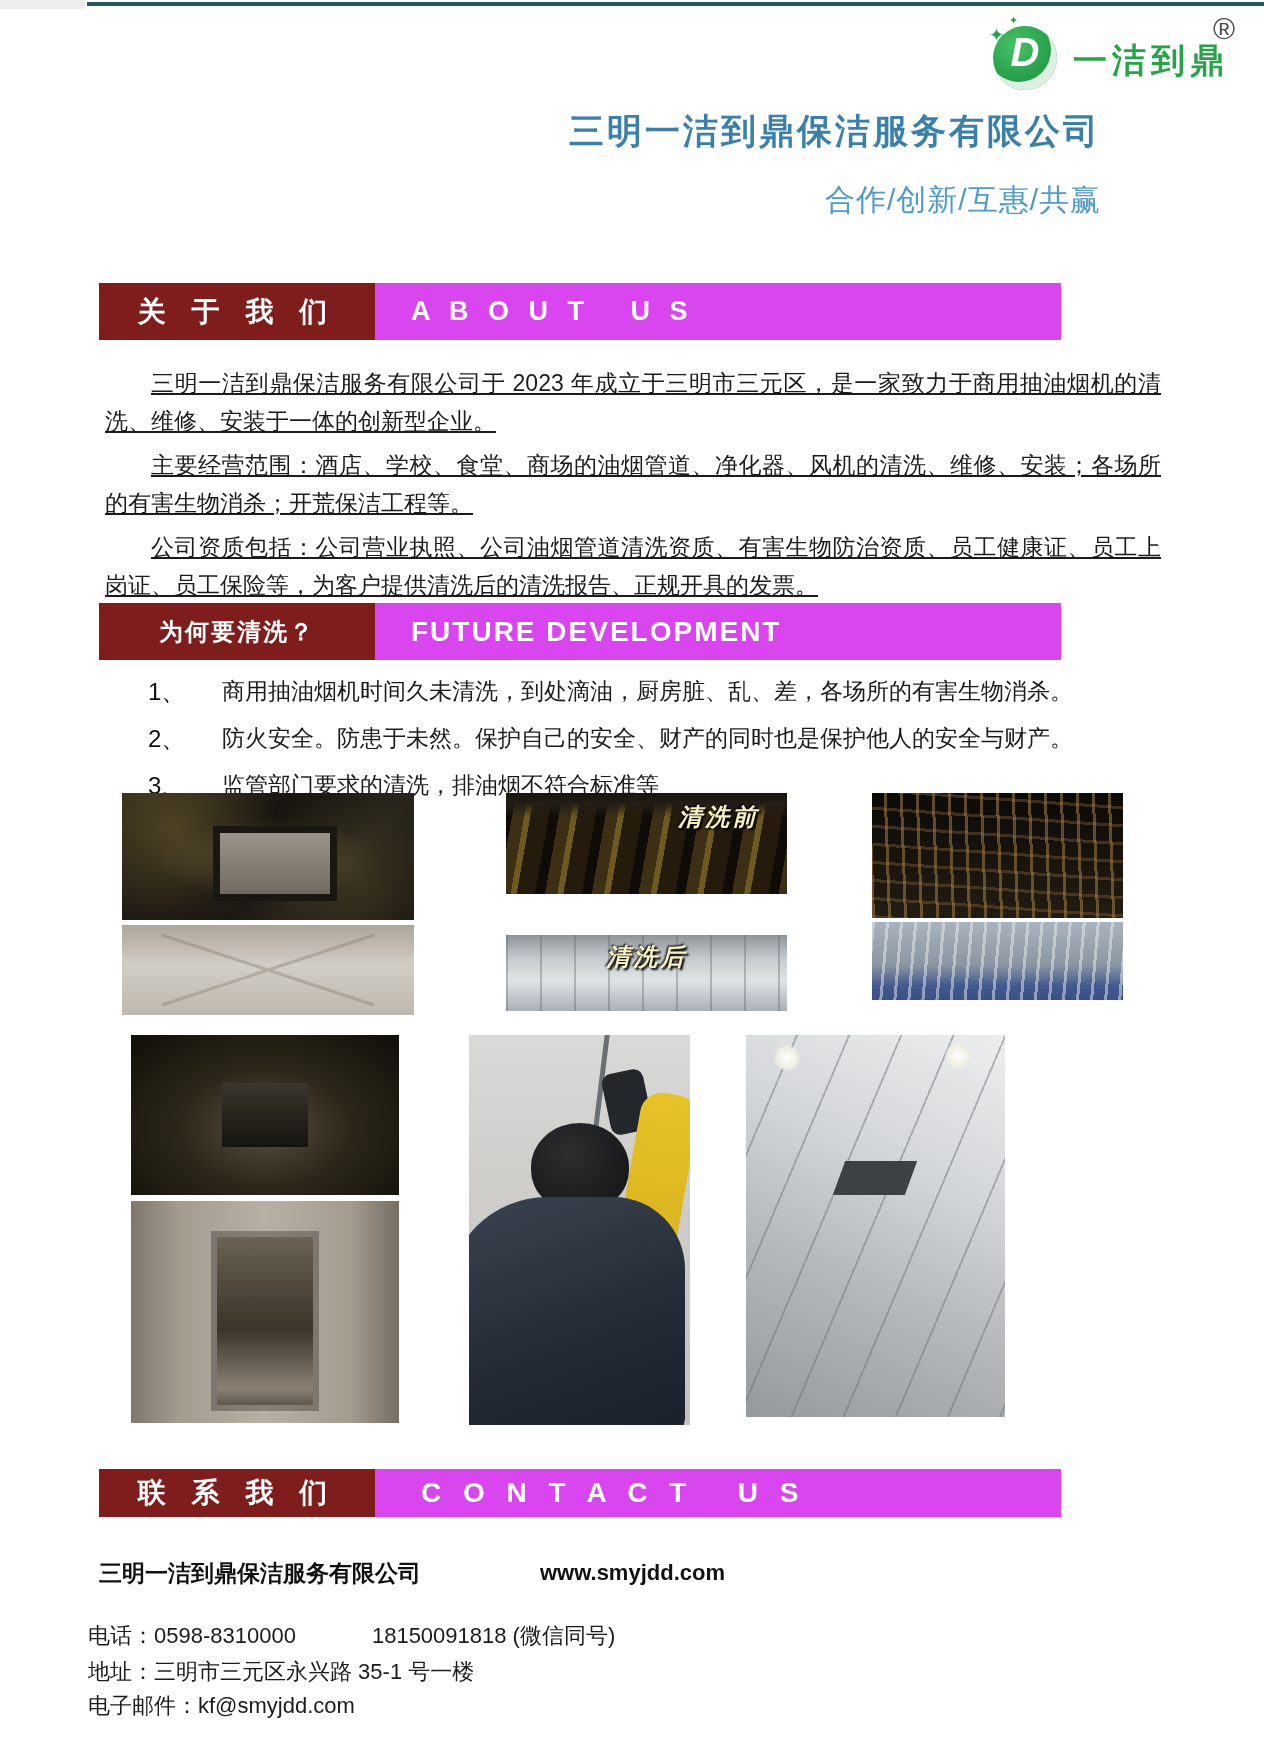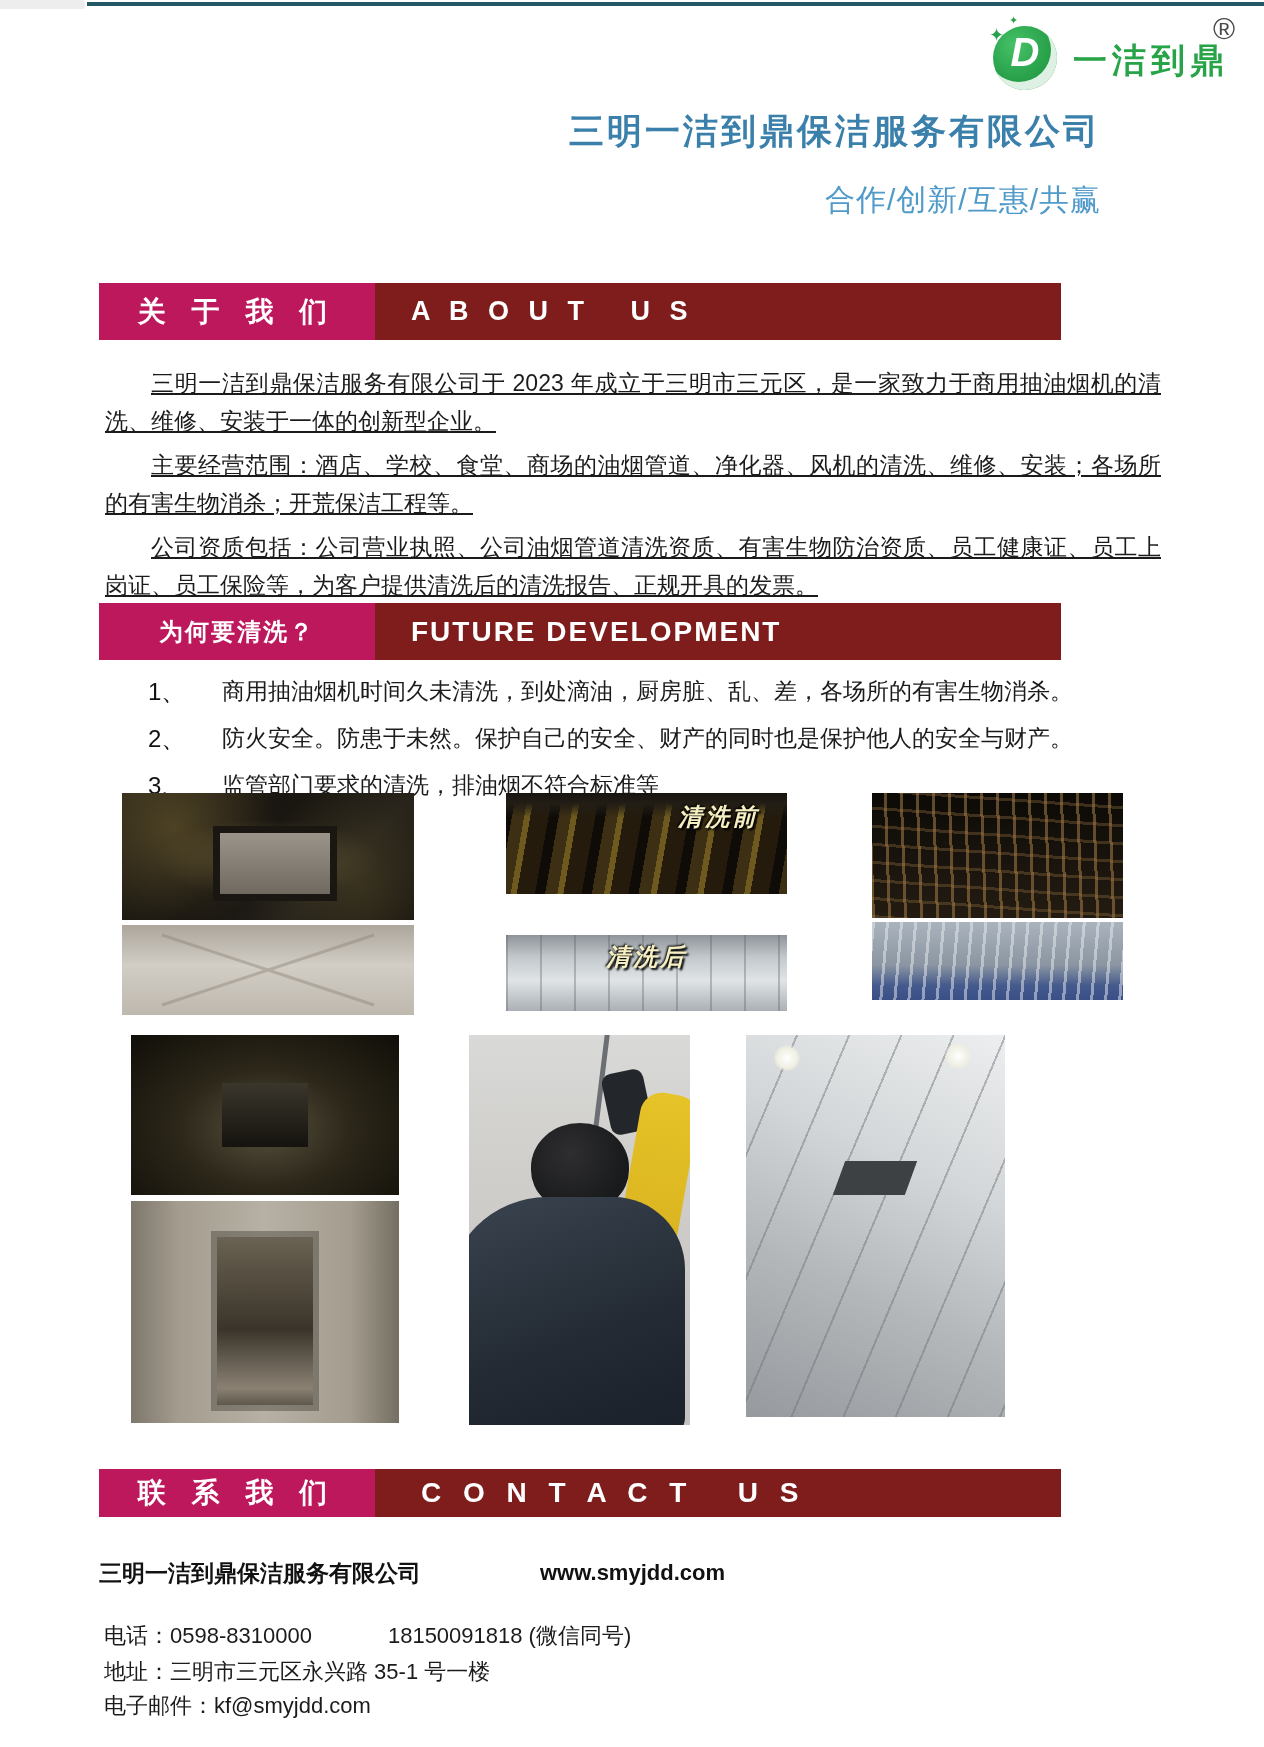--- a/index.html
+++ b/index.html
@@ -25,23 +25,23 @@
   .sparkle-b{position:absolute;left:16px;top:-12px;font-size:11px;color:#28a14a;}
   .brand-name{position:absolute;left:88px;top:26px;font-size:34px;font-weight:bold;
     color:#27a348;letter-spacing:5px;}
   .reg-mark{position:absolute;left:228px;top:0px;font-size:30px;color:#4a4a4a;}
 
   .company-title{right:163px;top:108px;font-size:35px;font-weight:bold;color:#3a80ab;letter-spacing:3px;}
   .company-slogan{right:163px;top:180px;font-size:30px;color:#4f9ac9;letter-spacing:1px;}
 
   
   .banner{left:99px;width:962px;height:57px;display:flex;}
-  .banner .dark{width:276px;background:#be185d;color:#fff;display:flex;align-items:center;
+  .banner .dark{width:276px;background:#7f1d1d;color:#fff;display:flex;align-items:center;
     justify-content:center;font-weight:bold;}
-  .banner .light{flex:1;background:#7f1d1d;color:#fff;display:flex;align-items:center;
+  .banner .light{flex:1;background:#d946ef;color:#fff;display:flex;align-items:center;
     font-weight:bold;padding-left:36px;}
   .banner-about{top:283px;}
   .banner-about .zh{font-size:28px;letter-spacing:9px;}
   .banner-about .en{font-size:27px;letter-spacing:6px;}
   .banner-why{top:603px;}
   .banner-why .zh{font-size:24px;letter-spacing:2px;}
   .banner-why .en{font-size:28px;letter-spacing:2px;}
   .banner-contact{top:1469px;height:48px;}
   .banner-contact .zh{font-size:28px;letter-spacing:9px;}
   .banner-contact .en{font-size:28px;letter-spacing:7px;margin-left:10px;}
@@ -129,21 +129,21 @@
   .p6-vent{position:absolute;left:36%;top:33%;width:72px;height:34px;background:#3d4144;
     transform:skewX(-20deg);}
   .p6-light{position:absolute;width:26px;height:26px;border-radius:50%;
     background:radial-gradient(#ffffff,#efefe2 55%, rgba(210,210,200,0) 75%);}
   .p6-light.a{left:28px;top:10px;}
   .p6-light.b{right:34px;top:8px;}
 
   
   .c-line1{left:99px;top:1558px;font-size:23px;font-weight:bold;color:#111;}
   .c-site{left:540px;top:1560px;font-size:22px;font-weight:bold;color:#111;}
-  .c-row{left:104px;font-size:22px;color:#1b1b1b;}
+  .c-row{left:88px;font-size:22px;color:#1b1b1b;}
   .c-phone{top:1621px;}
   .c-phone .gap{display:inline-block;width:76px;}
   .c-addr{top:1657px;}
   .c-email{top:1691px;}
 </style>
 </head>
 <body>
 
 <div id="page">
 

